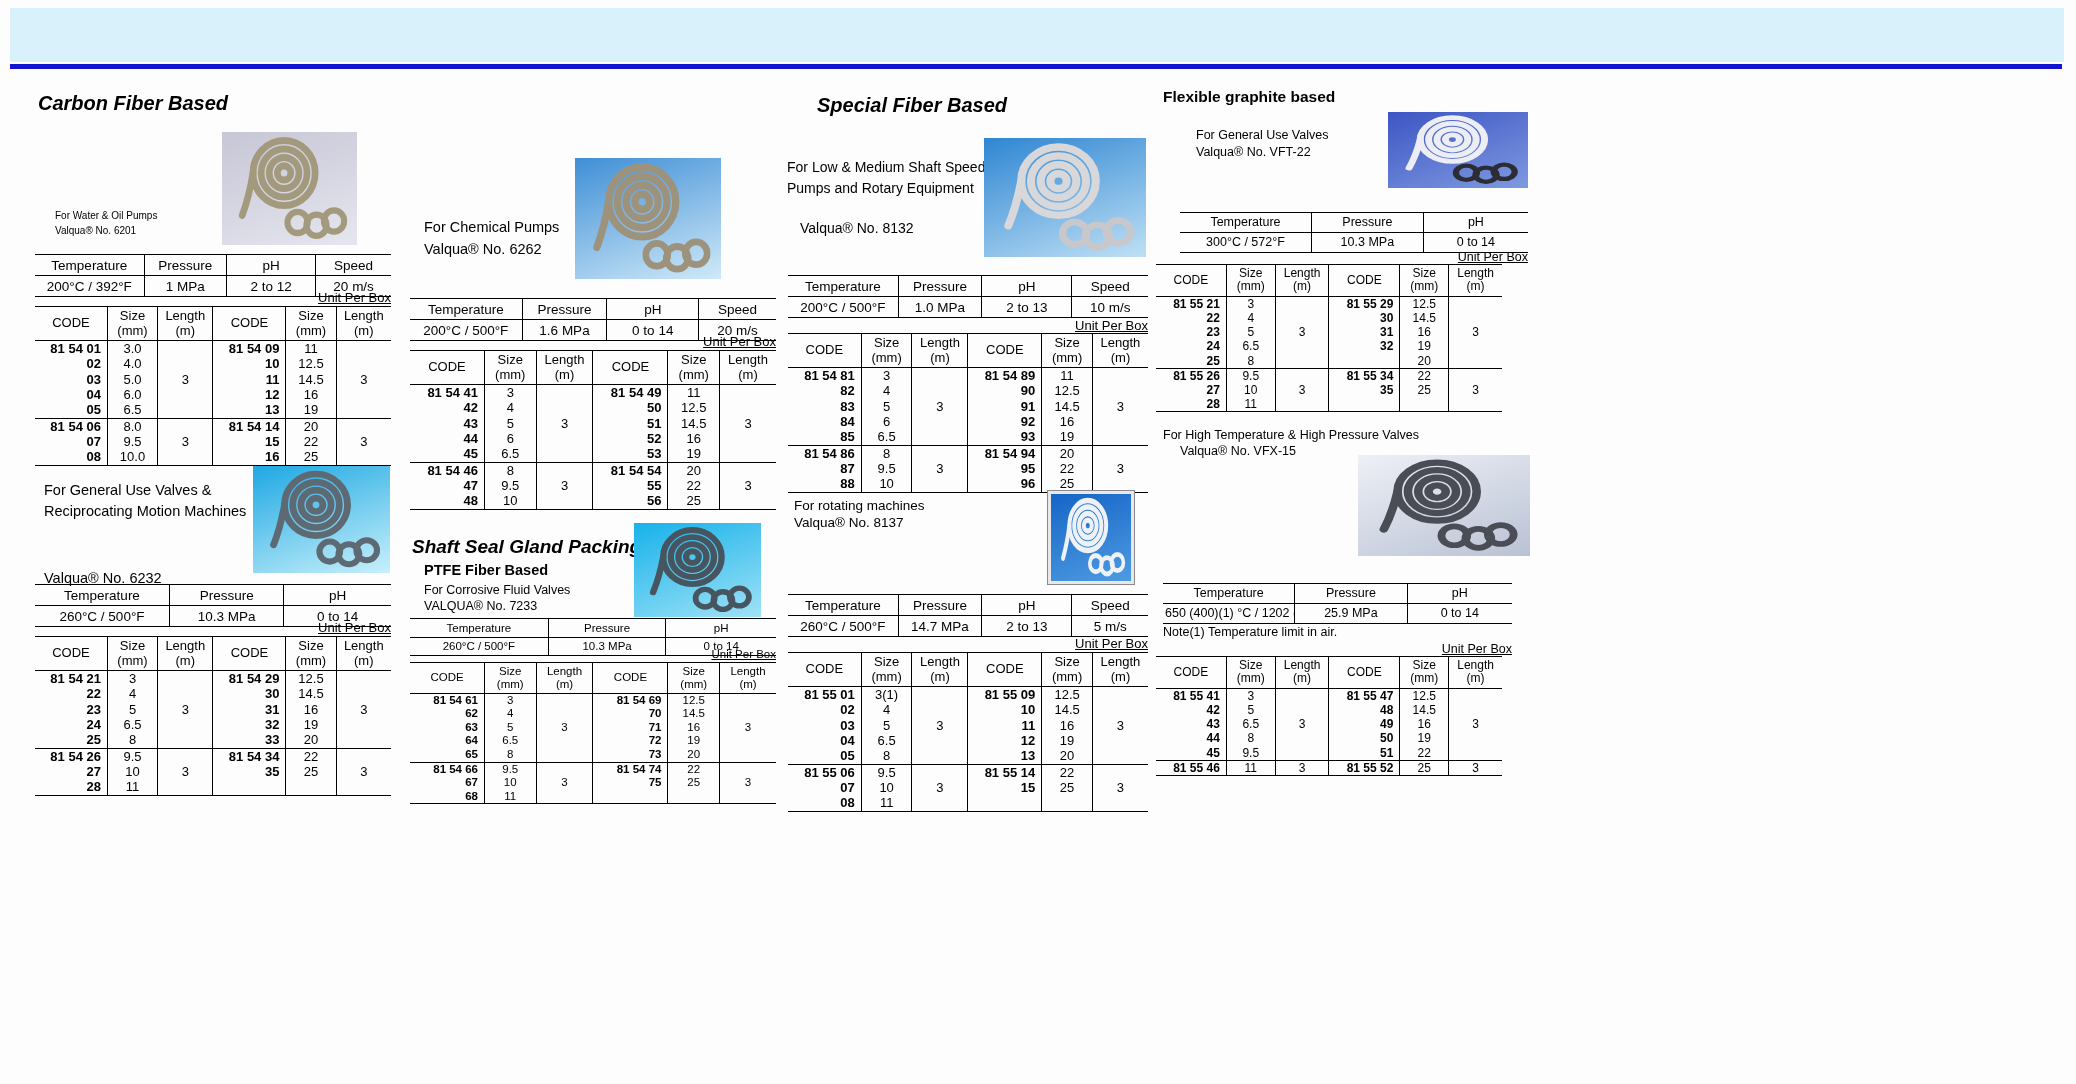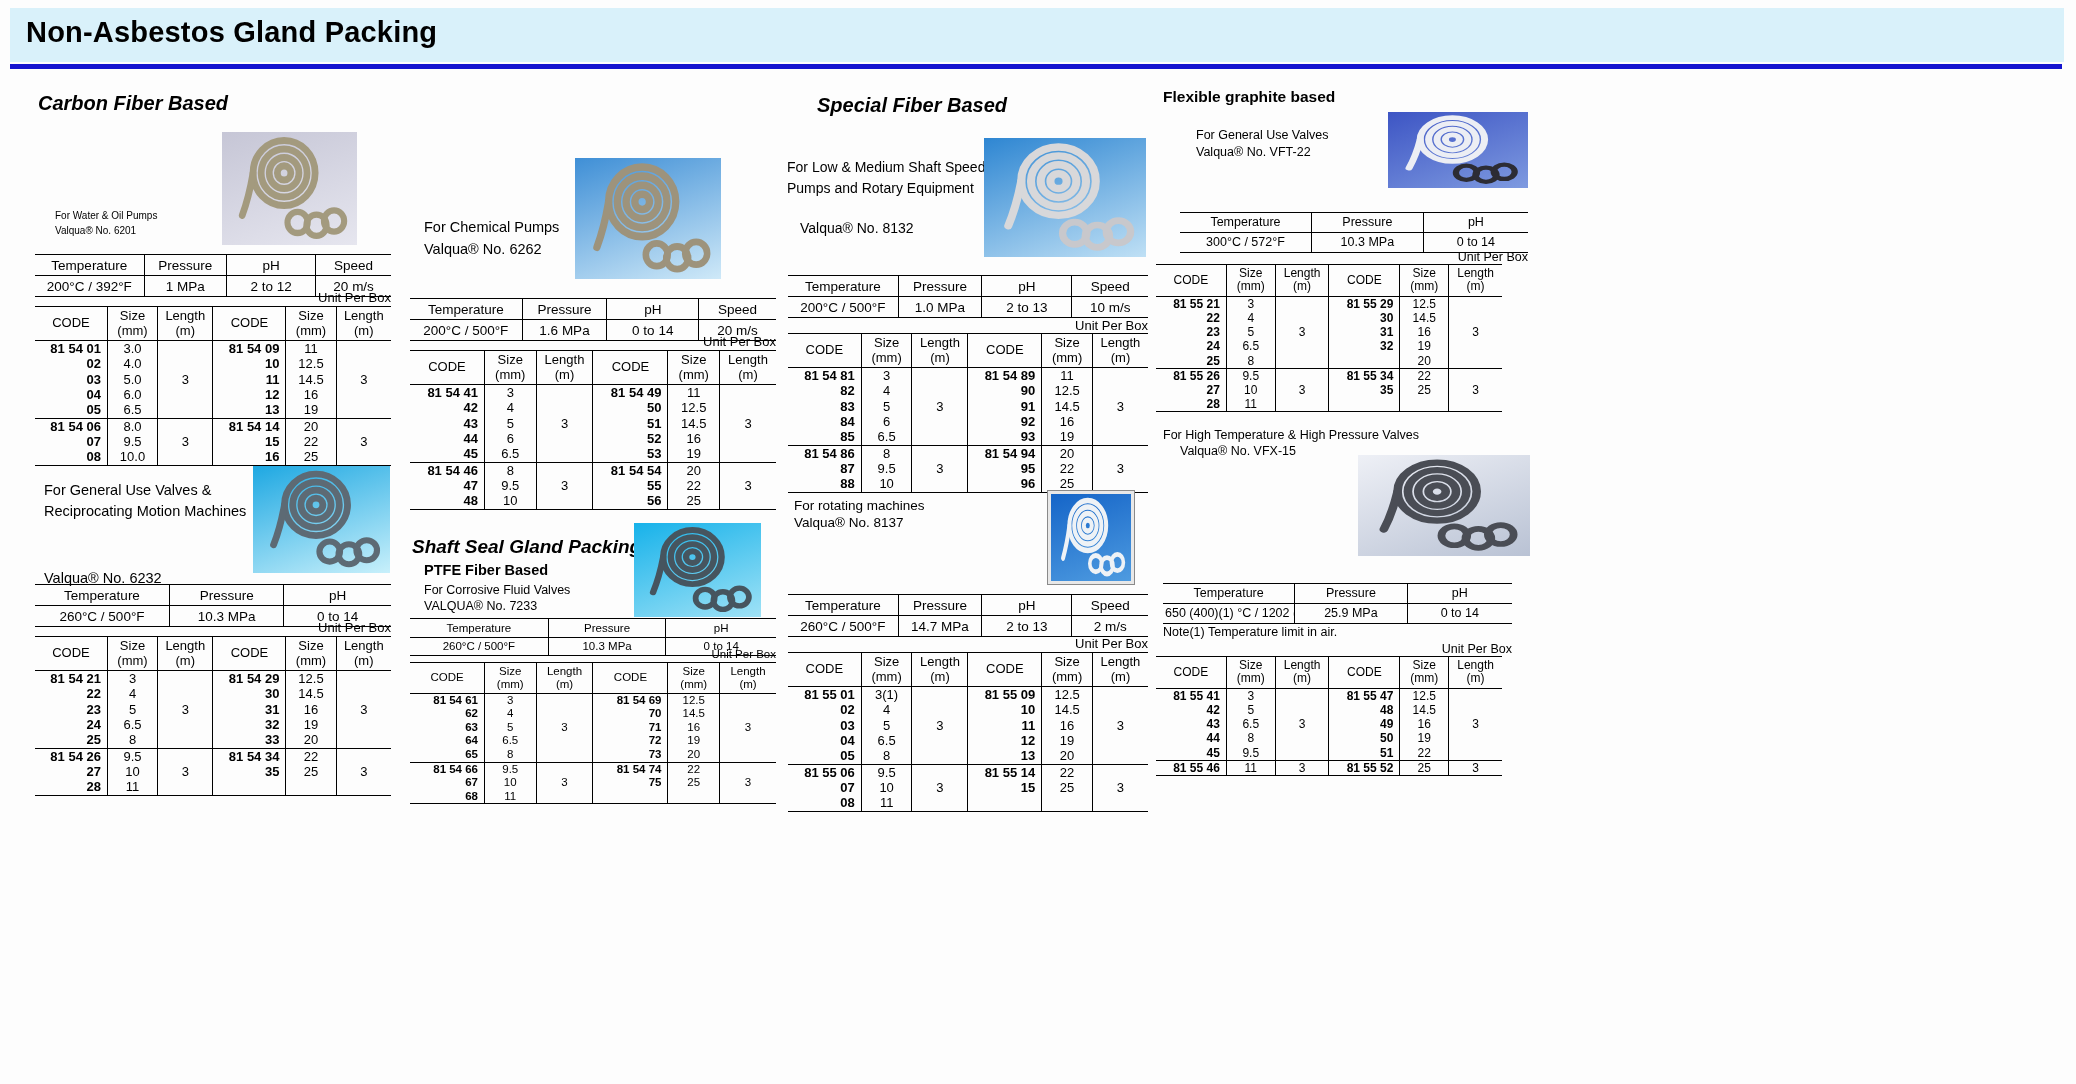--- a/index.html
+++ b/index.html
@@ -8,21 +8,21 @@
 
   
   #banner{position:absolute;left:10px;top:8px;right:12px;height:54px;background:#d9f1fa;}
   #title{position:absolute;left:26px;top:16px;font-size:29px;font-weight:bold;letter-spacing:.2px;}
   #rule{position:absolute;left:10px;top:64px;right:14px;height:5px;background:#1414cf;}
 
   .abs{position:absolute;}
   .h-it{font-style:italic;font-weight:bold;}
   .h-b{font-weight:bold;}
   .blurb div{min-height:1em;}
-  .upb{text-align:right;}
+  .upb{text-align:right;text-decoration:underline;}
 
   
   .pimg{position:absolute;}
   .pimg svg{display:block;}
   .pimg.framed{border:3px solid #e8e8e8;outline:1px solid #8a8a8a;}
 
   
   table.spec{border-collapse:collapse;width:100%;table-layout:fixed;}
   .spec th,.spec td{border-bottom:1.5px solid #000;text-align:center;font-weight:normal;
     padding:1px 2px;height:1.35em;white-space:nowrap;overflow:hidden;}
@@ -103,21 +103,20 @@
   #noteVFX{left:1163px;top:625px;font-size:12.5px;}
   #upb8{left:1163px;top:642px;width:349px;font-size:12.5px;}
   #codesVFX{left:1156px;top:656px;width:346px;font-size:12px;}
 </style>
 </head>
 <body>
 
 <div id="page">
 
   <div id="banner"></div>
-  <div id="title">Non-Asbestos Gland Packing</div>
   <div id="rule"></div>
 
   <div id="h-carbon" class="abs h-it">Carbon Fiber Based</div>
   <div id="blurb6201" class="abs blurb">
       <div>For Water &amp; Oil Pumps</div>
       <div>Valqua® No. 6201</div>
     </div>
   <div id="img6201" class="pimg" style="background: linear-gradient(160deg, rgb(198, 198, 214) 0%, rgb(230, 230, 239) 100%);">
       <svg viewBox="0 0 100 80" width="100%" height="100%" preserveAspectRatio="none">
         <g fill="none" stroke="#a39a7e">
@@ -695,21 +694,21 @@
           <tr>
             <th>Temperature</th>
             <th>Pressure</th>
             <th>pH</th>
             <th>Speed</th>
           </tr>
           <tr>
             <td>260°C / 500°F</td>
             <td>14.7 MPa</td>
             <td>2 to 13</td>
-            <td>2 m/s</td>
+            <td>5 m/s</td>
           </tr>
         </tbody>
       </table>
     </div>
   <div id="upb6" class="abs upb">Unit Per Box</div>
   <div id="codes8137" class="abs">
       <table class="codes">
         <tbody>
           <tr class="chead">
             <th>CODE</th>

